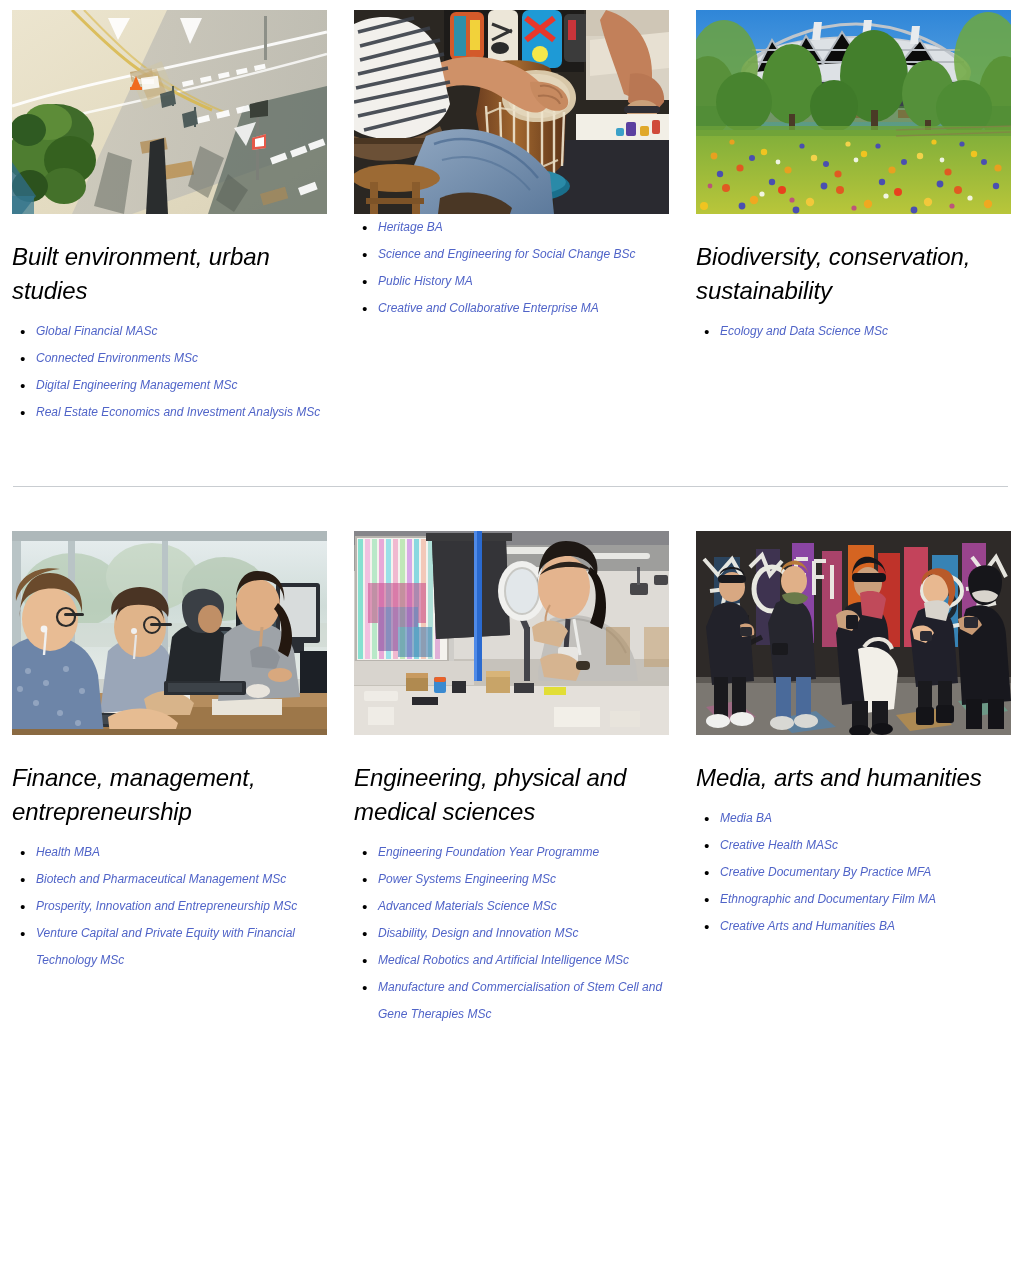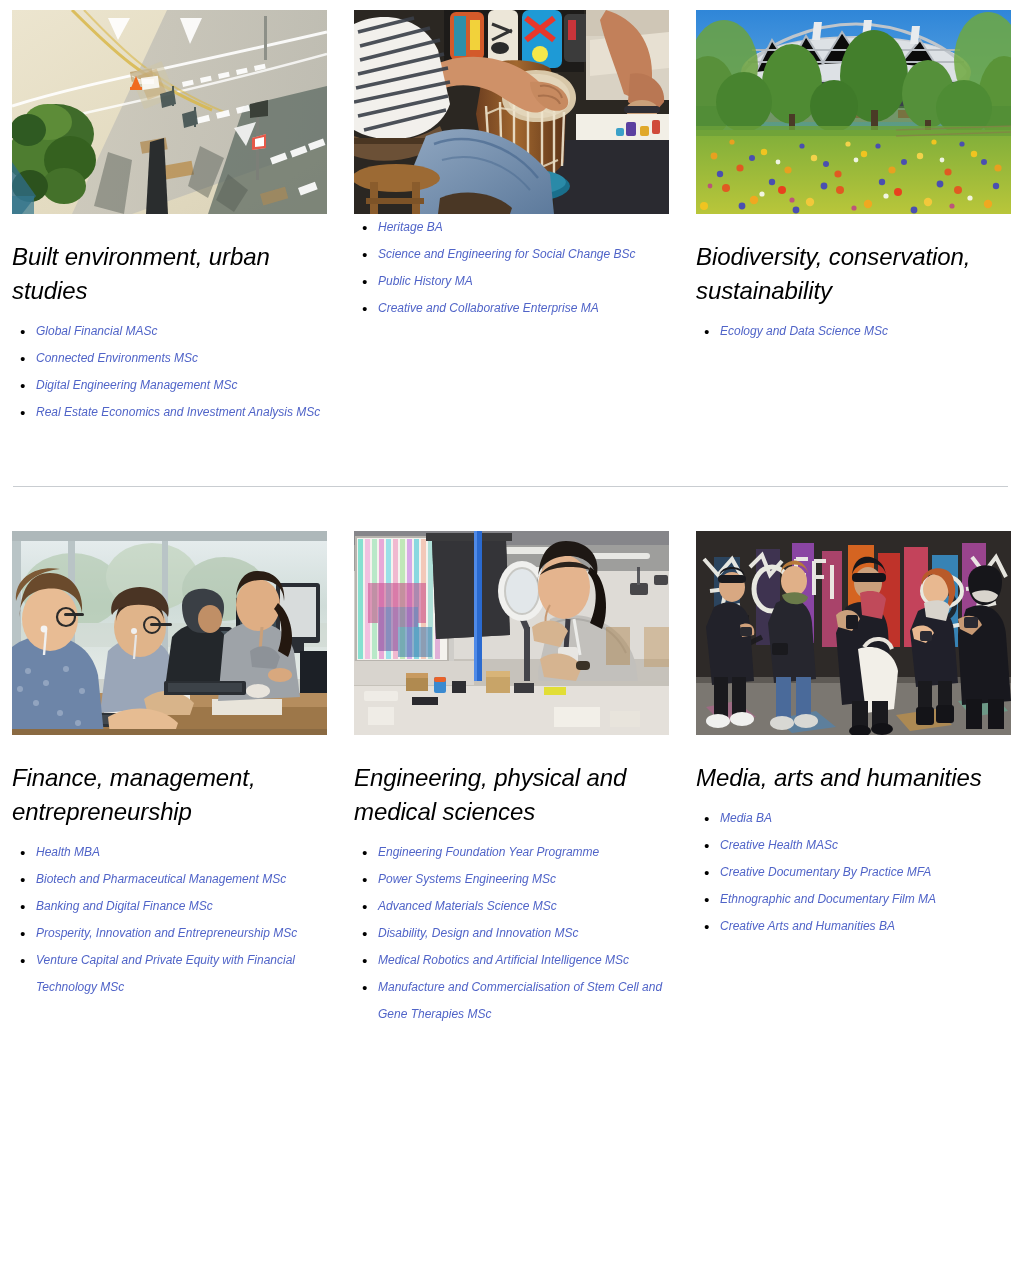--- a/index.html
+++ b/index.html
@@ -537,21 +537,20 @@
             <circle cx="32" cy="98" r="3.4" fill="#f4f4f4"></circle>
             <path d="M96,186 C120,172 150,176 166,192 L162,204 L98,204 Z" fill="#e6bc92"></path>
           </g>
           <rect x="0" y="198" width="315" height="6" fill="#8a6a42"></rect>
         </svg>
       </a>
       <h2 class="card-title">Finance, management, entrepreneurship</h2>
       <ul class="prog-list">
         <li><a href="#">Health MBA</a></li>
         <li><a href="#">Biotech and Pharmaceutical Management MSc</a></li>
-        <li><a href="#">Banking and Digital Finance MSc</a></li>
         <li><a href="#">Prosperity, Innovation and Entrepreneurship MSc</a></li>
         <li><a href="#">Venture Capital and Private Equity with Financial Technology MSc</a></li>
       </ul>
     </div>
 
     <div class="card">
       <a class="card-figure">
         <svg viewBox="0 0 315 204" preserveAspectRatio="none" aria-hidden="true">
           <rect width="315" height="204" fill="#cfcdc9"></rect>
           <rect x="0" y="0" width="315" height="40" fill="#9e9e9c"></rect>

